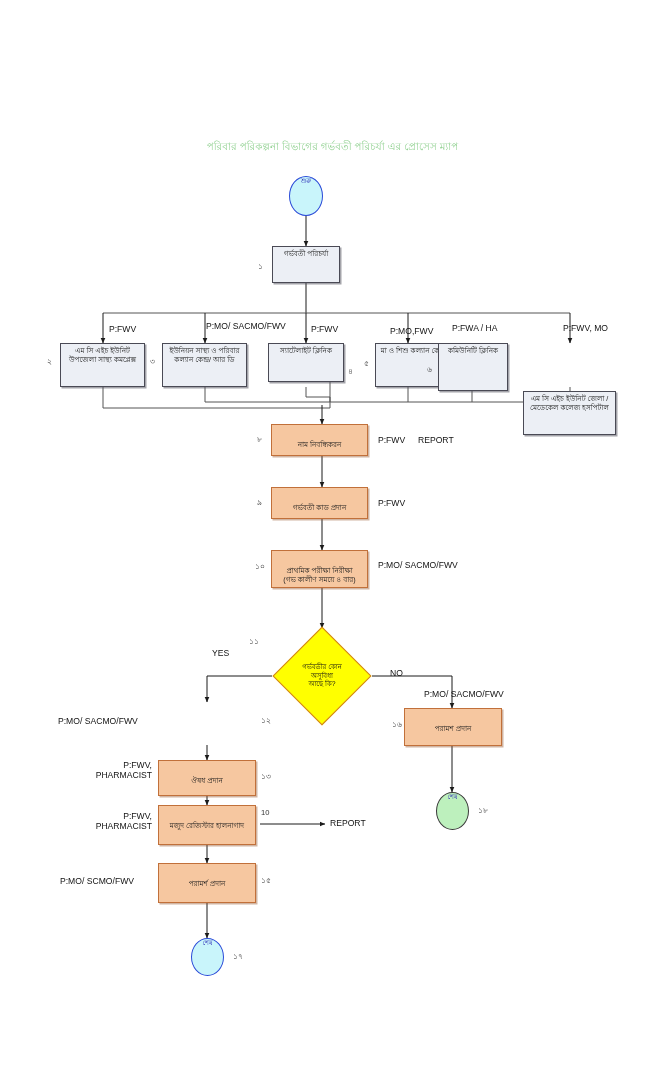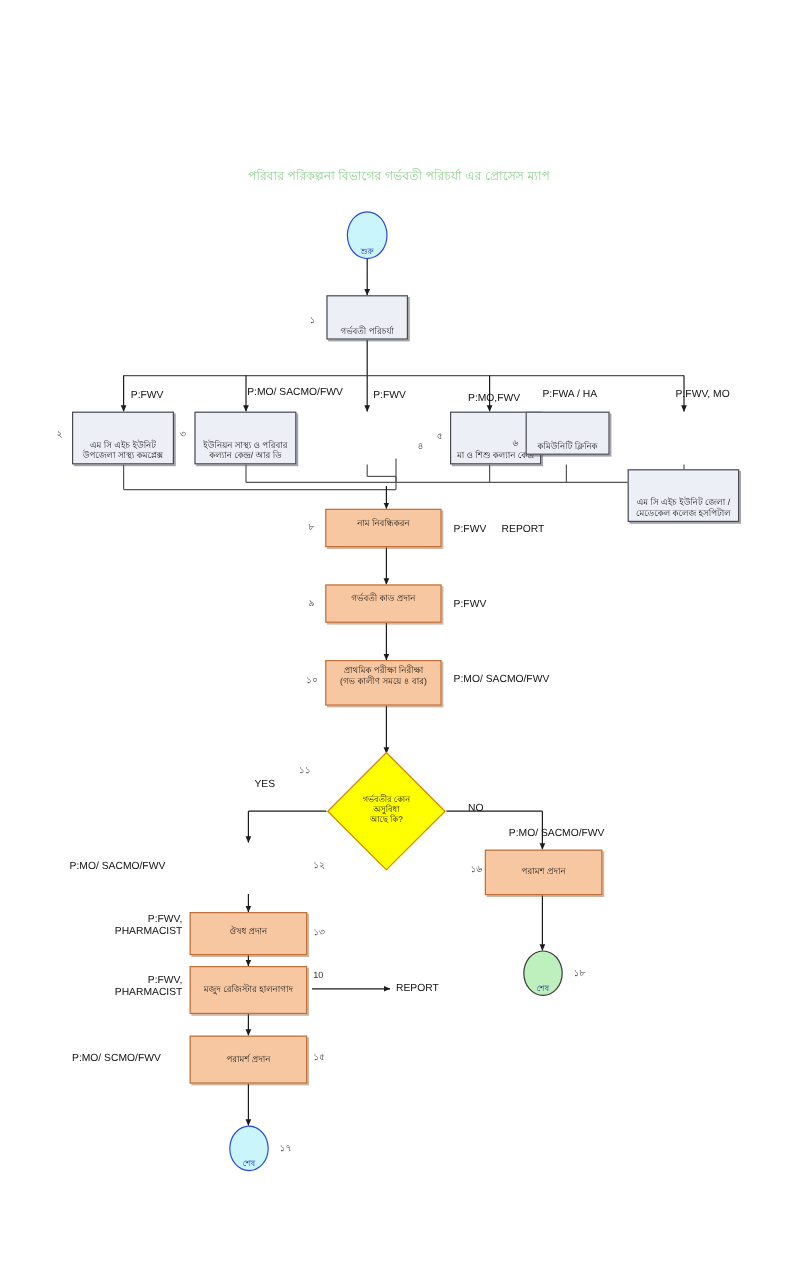--- a/index.html
+++ b/index.html
@@ -24,21 +24,21 @@
     position: absolute;
     left: 0; top: 0;
     width: 665px;
     height: 1072px;
     pointer-events: none;
   }
   .node {
     position: absolute;
     box-sizing: border-box;
     display: flex;
-    align-items: flex-end;
+    align-items: flex-start;
     justify-content: center;
     text-align: center;
     line-height: 1.25;
   }
   .proc-gray {
     background: #eceff5;
     border: 1px solid #4a4a55;
     box-shadow: 1.5px 1.5px 0 rgba(90,90,100,0.55);
     font-size: 7.2px;
     color: #1a1a1a;
@@ -197,30 +197,33 @@
   </div>
   <div class="lbl small-num" style="left:47px; top:357px;">২</div>
   <div class="lbl" style="left:109px; top:324px;">P:FWV</div>
 
   <div class="node proc-gray" style="left:162px; top:343px; width:85px; height:44px;">
     <span>ইউনিয়ন  সাস্থ্য ও পরিবার কল্যান কেন্দ্র/ আর ডি</span>
   </div>
   <div class="lbl small-num" style="left:150px; top:357px;">৩</div>
   <div class="lbl" style="left:206px; top:321px;">P:MO/ SACMO/FWV</div>
 
+  <div class="node proc-gray" style="left:268px; top:343px; width:76px; height:39px;">
+    <span>স্যাটেলাইট ক্লিনিক</span>
+  </div>
   <div class="lbl small-num" style="left:348px; top:367px;">৪</div>
   <div class="lbl" style="left:311px; top:324px;">P:FWV</div>
 
   <div class="node proc-gray" style="left:375px; top:343px; width:76px; height:44px;">
     <span>মা ও শিশু কল্যান কেন্দ্র</span>
   </div>
   <div class="lbl small-num" style="left:364px; top:359px;">৫</div>
   <div class="lbl" style="left:390px; top:326px;">P:MO,FWV</div>
 
-  <div class="node proc-gray" style="left:438px; top:343px; width:70px; height:36px;">
+  <div class="node proc-gray" style="left:438px; top:343px; width:70px; height:48px;">
     <span>কমিউনিটি ক্লিনিক</span>
   </div>
   <div class="lbl small-num" style="left:427px; top:365px;">৬</div>
   <div class="lbl" style="left:452px; top:323px;">P:FWA / HA</div>
 
   <div class="node proc-gray" style="left:523px; top:343px; width:93px; height:44px;margin-top:48px;">
     <span>এম সি এইচ ইউনিট জেলা / মেডেকেল কলেজ হসপিটাল</span>
   </div>
   <div class="lbl" style="left:563px; top:323px;">P:FWV, MO</div>
 

